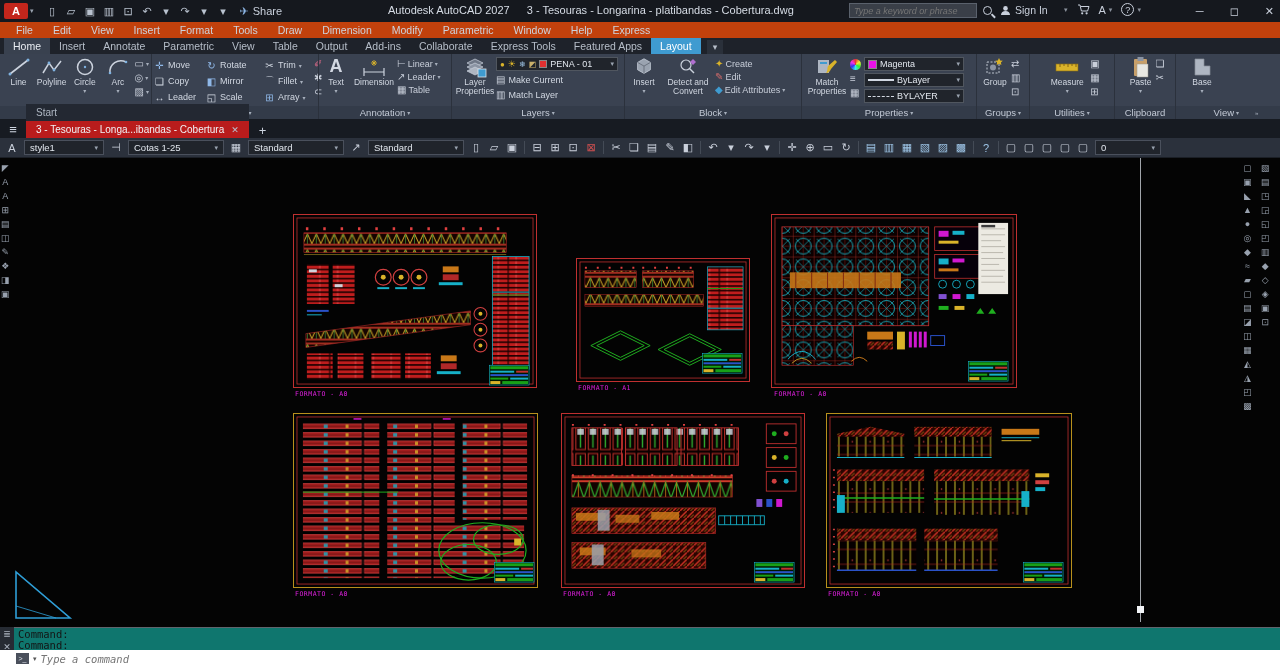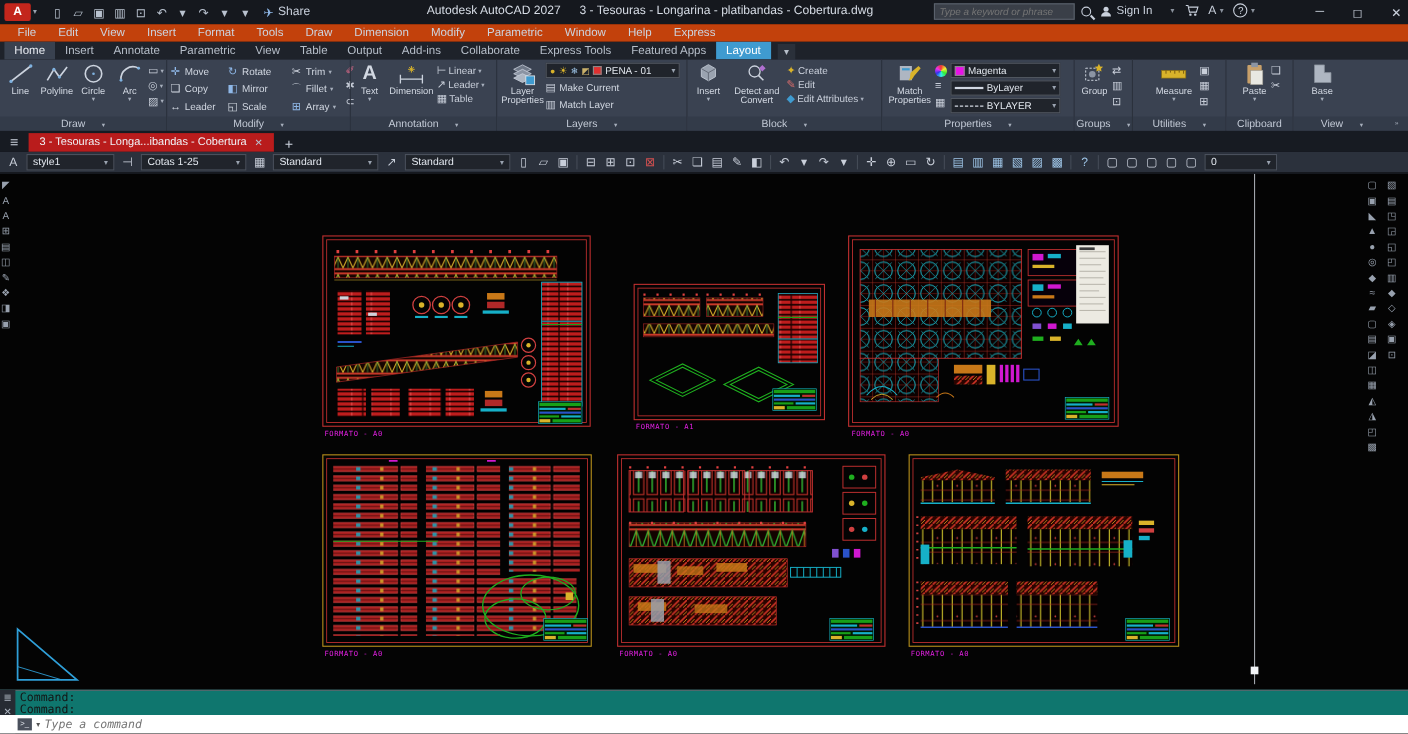--- a/index.html
+++ b/index.html
@@ -46,21 +46,21 @@
 .rtab.active{background:#3f9bd0;color:#fff}
 .rtab-extra{margin-left:6px;color:#b6bec9;font-size:9px;padding:2px 6px;background:#2a303a}
 
 
 .ribbon{position:absolute;left:0;top:54px;width:1280px;height:65px;background:#3a4251;
 display:flex;color:#d2d8e2}
 .vsep{width:1px;height:65px;background:#2b313c;flex:none}
 .panel{display:flex;flex-direction:column;flex:none}
 .pbody{flex:1;display:flex;align-items:flex-start;padding:1px 2px 0 2px}
 .ptitle{height:13px;background:#333b49;color:#c3cad6;font-size:9.5px;display:flex;
-align-items:center;justify-content:center;gap:15px}
+align-items:center;justify-content:center;gap:2px}
 .dd{font-size:6px;color:#a7afbc}
 .bigbtn{width:34px;height:51px;display:flex;flex-direction:column;align-items:center;
 font-size:8.5px;color:#d2d8e2;text-align:center;line-height:9px;cursor:default}
 .bigbtn .bicon{height:23px;display:flex;align-items:center;justify-content:center}
 .minicol{display:flex;flex-direction:column;justify-content:flex-start;gap:3px;padding-top:3px}
 .mini{display:flex;align-items:center;gap:2px;font-size:10px;color:#c9cfda;height:11px}
 .mrowgrid{display:flex;flex-direction:column;gap:2px;padding-top:3px}
 .mrow{display:flex}
 .mcell{display:flex;align-items:center;gap:3px;font-size:9px;color:#d2d8e2;height:14px}
 .mcell .ic{font-size:10px;width:11px;text-align:center}
@@ -657,20 +657,23 @@
         <span>View</span>
           <span class="dd">▾</span>
           <span class="dd" style="margin-left:14px">»</span>
       </div>
     </div>
   </div>
 
   <div class="ftabs">
     <span class="fmenu">≡</span>
     <span id="ftab-slot">
+        <span class="ftab">
+          <span>Start</span>
+        </span>
         <span class="ftab active">
           <span>3 - Tesouras - Longa...ibandas - Cobertura</span>
           <span class="x">✕</span>
         </span>
       </span>
     <span class="fplus">+</span>
   </div>
 
   <div class="stoolbar">
     <span class="tb-icon">A</span>

